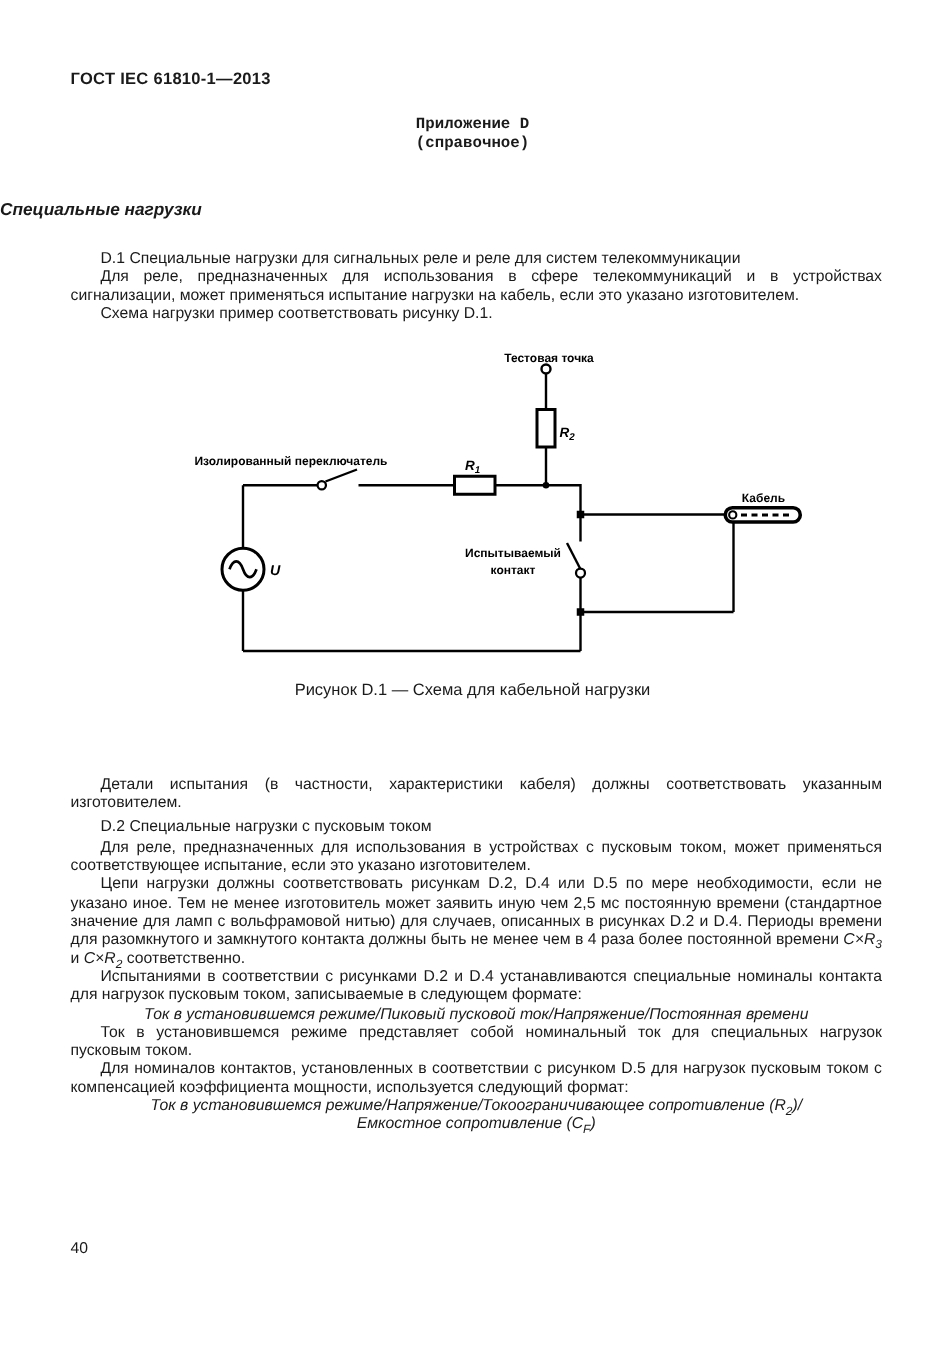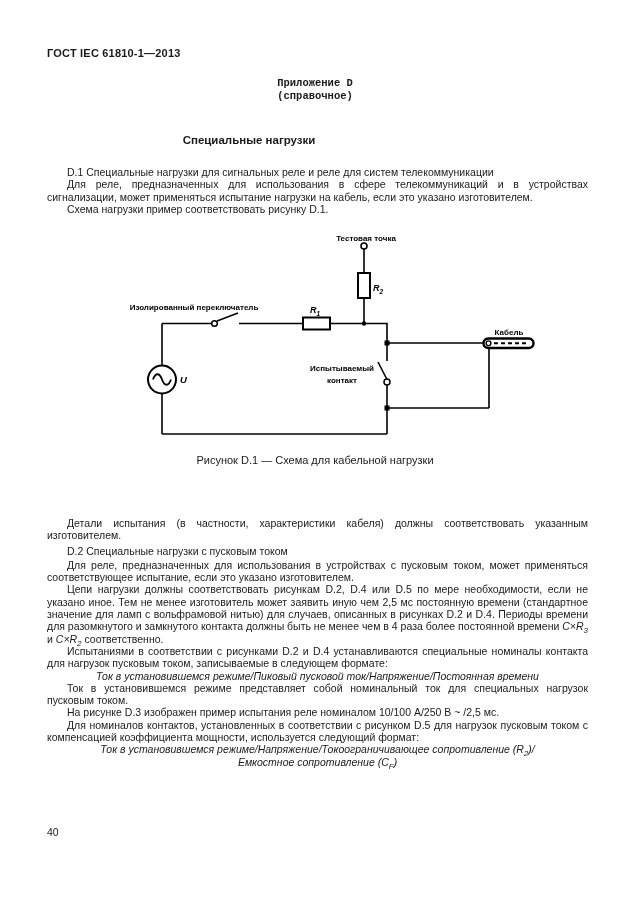--- a/index.html
+++ b/index.html
@@ -16,21 +16,21 @@
   .doc-header {
     position: absolute; left: 47px; top: 47px;
     font-size: 11px; font-weight: bold; letter-spacing: 0.2px;
   }
   .annex-block {
     position: absolute; left: 0; top: 77px; width: 630px;
     text-align: center; font-size: 10.5px; font-weight: bold; line-height: 12.5px; font-family: Liberation Mono, monospace;
   }
   .main-title {
     position: absolute; left: 0; top: 134px; width: 498px;
-    text-align: center; font-size: 11.5px; font-weight: bold;
+    font-size: 11.5px; font-weight: bold; font-style: italic;
   }
 
   .textcol {
     position: absolute; left: 47px; width: 541px;
     font-size: 10.5px; line-height: 12.3px; text-align: justify;
   }
   .col-d1 { top: 166px; }
   .col-d2 { top: 517px; }
 
   .h-bold { font-weight: normal; text-indent: 20px; text-align: left; }
@@ -127,20 +127,19 @@
   <div class="figure-caption">Рисунок D.1 — Схема для кабельной нагрузки</div>
 
   <div class="textcol col-d2">
     <p class="body-p">Детали испытания (в частности, характеристики кабеля) должны соответствовать указанным изготовителем.</p>
     <p class="h-bold">D.2 Специальные нагрузки с пусковым током</p>
     <p class="body-p">Для реле, предназначенных для использования в устройствах с пусковым током, может применяться соответствующее испытание, если это указано изготовителем.</p>
     <p class="body-p"><span>Цепи нагрузки должны соответствовать рисункам D.2, D.4 или D.5 по мере необходимости, если не указано иное. Тем не менее изготовитель может заявить иную чем 2,5 мс постоянную времени (стандартное значение для ламп с вольфрамовой нитью) для случаев, описанных в рисунках D.2 и D.4. Периоды времени для разомкнутого и замкнутого контакта должны быть не менее чем в 4 раза более постоянной времени </span><span class="var"><span>C×R</span><sub>3</sub></span><span> и </span><span class="var"><span>C×R</span><sub>2</sub></span><span> соответственно.</span></p>
     <p class="body-p">Испытаниями в соответствии с рисунками D.2 и D.4 устанавливаются специальные номиналы контакта для нагрузок пусковым током, записываемые в следующем формате:</p>
     <p class="fmt-line">Ток в установившемся режиме/Пиковый пусковой ток/Напряжение/Постоянная времени</p>
     <p class="body-p">Ток в установившемся режиме представляет собой номинальный ток для специальных нагрузок пусковым током.</p>
-    <p class="body-p">На рисунке D.3 изображен пример испытания реле номиналом 10/100 А/250 В ~ /2,5 мс.</p>
     <p class="body-p">Для номиналов контактов, установленных в соответствии с рисунком D.5 для нагрузок пусковым током с компенсацией коэффициента мощности, используется следующий формат:</p>
     <p class="fmt-line"><span>Ток в установившемся режиме/Напряжение/Токоограничивающее сопротивление (R</span><sub>2</sub><span>)/Емкостное сопротивление (C</span><sub>F</sub><span>)</span></p>
   </div>
 
   <div class="page-number">40</div>
 
 </div>
 
 </body></html>

